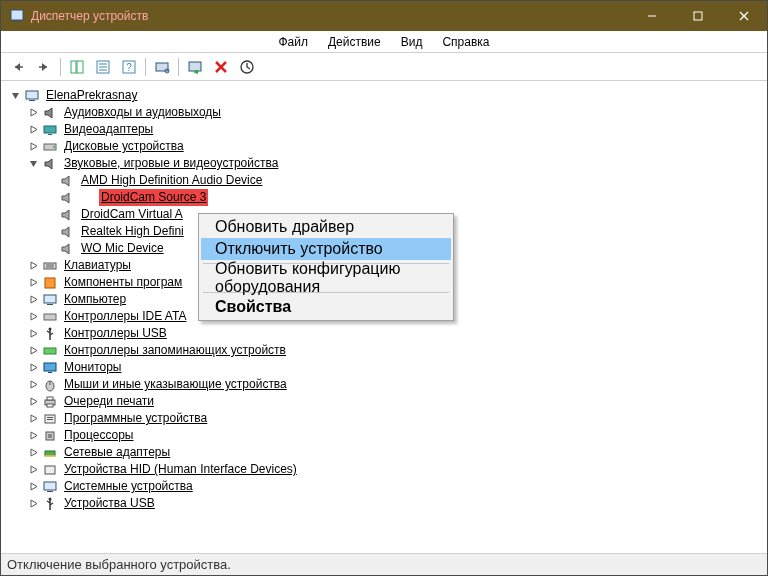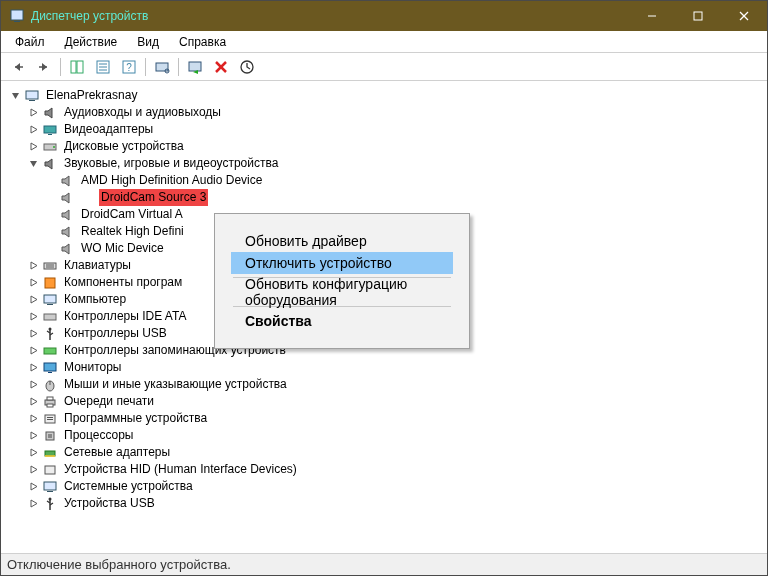--- a/index.html
+++ b/index.html
@@ -1,39 +1,39 @@
 <!DOCTYPE html>
 <html><head>
 <meta charset="utf-8">
 <style>
 * { box-sizing: border-box; margin: 0; padding: 0; font-family: "Segoe UI", Tahoma, sans-serif; }
 body { background: #fff; width: 768px; height: 576px; overflow: hidden; position: relative; }
 .window { width: 768px; height: 576px; border: 1px solid #4a4a4a; display: flex; flex-direction: column; background: #fff; }
-.titlebar { height: 30px; background: #6b5820; display: flex; align-items: center; padding-left: 8px; color: #5eead4; font-size: 12px; }
+.titlebar { height: 30px; background: #6b5820; display: flex; align-items: center; padding-left: 8px; color: #fca5a5; font-size: 12px; }
 .titlebar .ticon { width: 16px; height: 16px; margin-right: 6px; }
 .titlebar .title { flex: 1; }
 .titlebar .winbtn { width: 46px; height: 30px; display: flex; align-items: center; justify-content: center; color: #fff; font-size: 11px; }
-.menubar { height: 22px; background: #fff; display: flex; align-items: center; padding: 0 6px; gap: 4px; font-size: 12px; border-bottom: 1px solid #d0d0d0; }
+.menubar { height: 22px; background: #fff; display: flex; align-items: center; padding: 0 6px; gap: 4px; font-size: 12px; border-bottom: 1px solid #d0d0d0; justify-content: center; }
 .menuitem { padding: 2px 8px; }
 .toolbar { height: 28px; background: #fff; border-bottom: 1px solid #d0d0d0; display: flex; align-items: center; padding: 0 4px; gap: 0; }
 .tbtn { width: 24px; height: 24px; display: flex; align-items: center; justify-content: center; border: 1px solid transparent; margin: 0 1px; }
 .tbtn svg { width: 16px; height: 16px; }
 .tsep { width: 1px; height: 18px; background: #c0c0c0; margin: 0 3px; }
 .content { flex: 1; overflow: auto; padding: 6px 4px 2px 4px; background: #fff; position: relative; }
 .statusbar { height: 22px; border-top: 1px solid #d0d0d0; font-size: 13px; padding: 3px 6px; color: #333; background: #f0f0f0; }
 .tree { font-size: 12px; color: #000; }
 .row { display: flex; align-items: center; height: 17px; line-height: 17px; white-space: nowrap; }
 .exp { width: 13px; height: 13px; display: inline-flex; align-items: center; justify-content: center; margin-right: 2px; }
 .exp svg { width: 9px; height: 9px; }
 .ind { display: inline-block; }
 .ico { width: 16px; height: 16px; display: inline-flex; align-items: center; justify-content: center; margin-right: 4px; }
 .ico svg { width: 14px; height: 14px; }
-.lbl { padding: 0 2px; }
+.lbl { padding: 0 2px; text-decoration: underline; }
 .sel .lbl { background: #ef4444; margin-left: 20px; }
-.ctxmenu { position: absolute; left: 214px; top: 213px; width: 256px; background: #f2f2f2; border: 1px solid #a0a0a0; box-shadow: 3px 3px 3px rgba(0,0,0,.25); font-size: 14px; padding: 16px; }
+.ctxmenu { position: absolute; left: 198px; top: 213px; width: 256px; background: #f2f2f2; border: 1px solid #a0a0a0; box-shadow: 3px 3px 3px rgba(0,0,0,.25); font-size: 16px; padding: 2px; }
 .ctxitem { height: 22px; display: flex; align-items: center; padding: 0 14px; }
 .ctxitem.hl { background: #91c9f7; }
 .ctxsep { height: 1px; background: #c8c8c8; margin: 3px 2px; }
 .ctxitem.bold { font-weight: 600; }
 </style>
 </head>
 <body>
 
 <div class="window">
 

